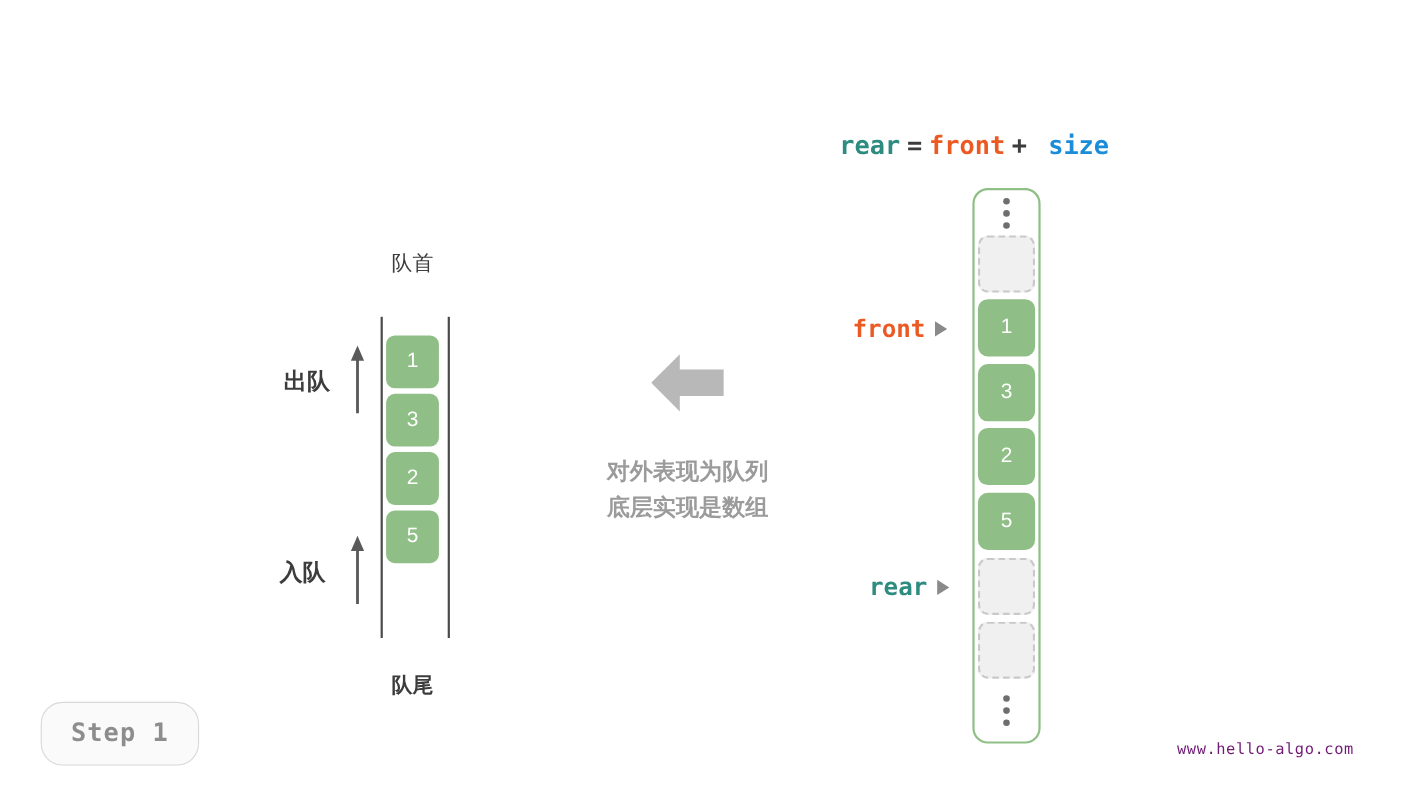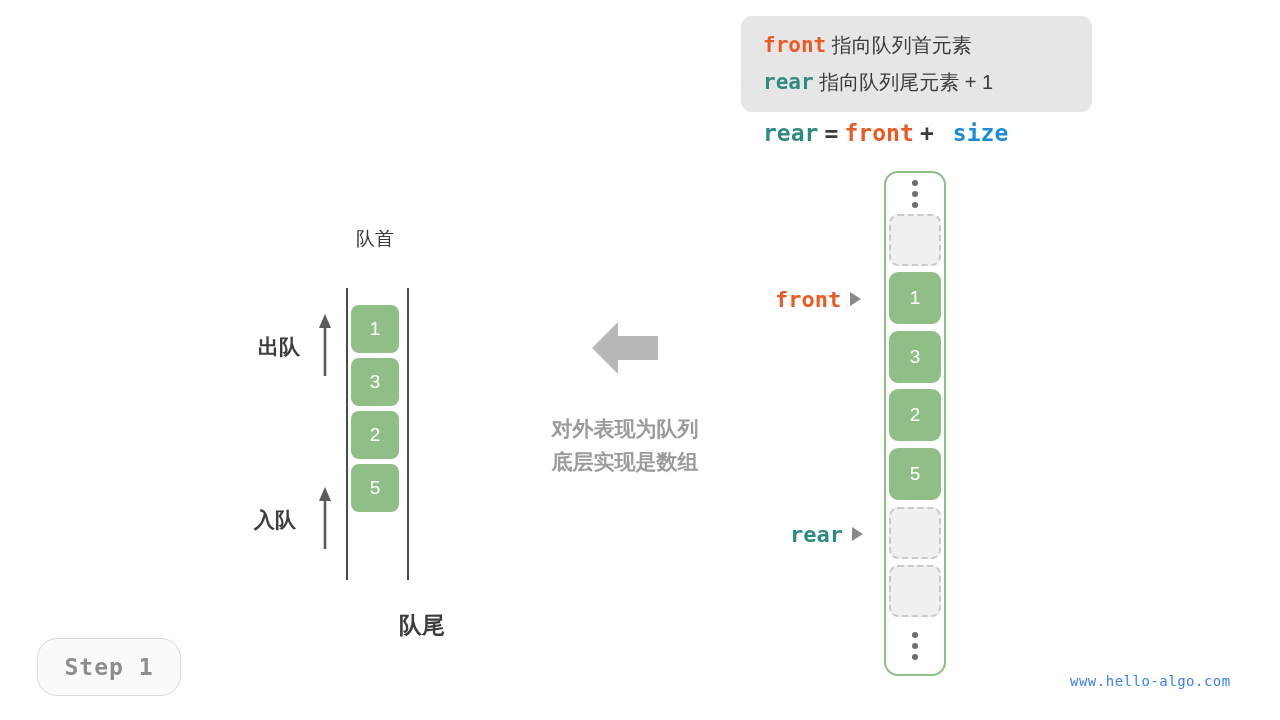--- a/index.html
+++ b/index.html
@@ -53,22 +53,22 @@
     width: 140px;
     text-align: center;
     font-size: 19px;
     font-weight: normal;
     color: #3c3c3c;
   }
   #left-queue-footer {
     left: 305px;
     top: 610px;
     width: 140px;
-    text-align: right;
-    font-size: 23px;
+    text-align: center;
+    font-size: 19px;
     font-weight: bold;
     color: #3c3c3c;
   }
   .rail {
     width: 2px;
     background: #4a4a4a;
     top: 288px;
     height: 292px;
   }
   #rail-left  { left: 346px; }
@@ -237,21 +237,21 @@
     line-height: 28px;
   }
   #size-note .expr .code { font-size: 23px; }
 
   
   #watermark {
     left: 1070px;
     top: 673px;
     font-family: "DejaVu Sans Mono", monospace;
     font-size: 14px;
-    color: #3b82f6;
+    color: #701a75;
     letter-spacing: 0.5px;
   }
 </style>
 </head>
 <body>
 
 <div class="stage">
 
   <div class="abs" id="step-badge">
     <span class="txt">Step 1</span>
@@ -283,28 +283,20 @@
 
   <svg class="abs" id="center-arrow" width="66" height="60" viewBox="0 0 66 60">
     <polygon points="0,30 26,4 26,18 66,18 66,42 26,42 26,56" fill="#b8b8b8"></polygon>
   </svg>
 
   <div class="abs" id="center-note">
     <div>对外表现为队列</div>
     <div>底层实现是数组</div>
   </div>
 
-  <div class="abs" id="def-box">
-    <div class="def-line" id="def-line-1">
-      <span class="code c-front">front</span><span> 指向队列首元素</span>
-    </div>
-    <div class="def-line" id="def-line-2">
-      <span class="code c-rear">rear</span><span> 指向队列尾元素 + 1</span>
-    </div>
-  </div>
 
   <div class="abs" id="def-formula">
     <span class="code c-rear">rear</span>
     <span class="code c-plain">=</span>
     <span class="code c-front">front</span>
     <span class="code c-plain">+</span>
     <span class="code c-size">size</span>
   </div>
 
   <div class="abs" id="array-frame"></div>

